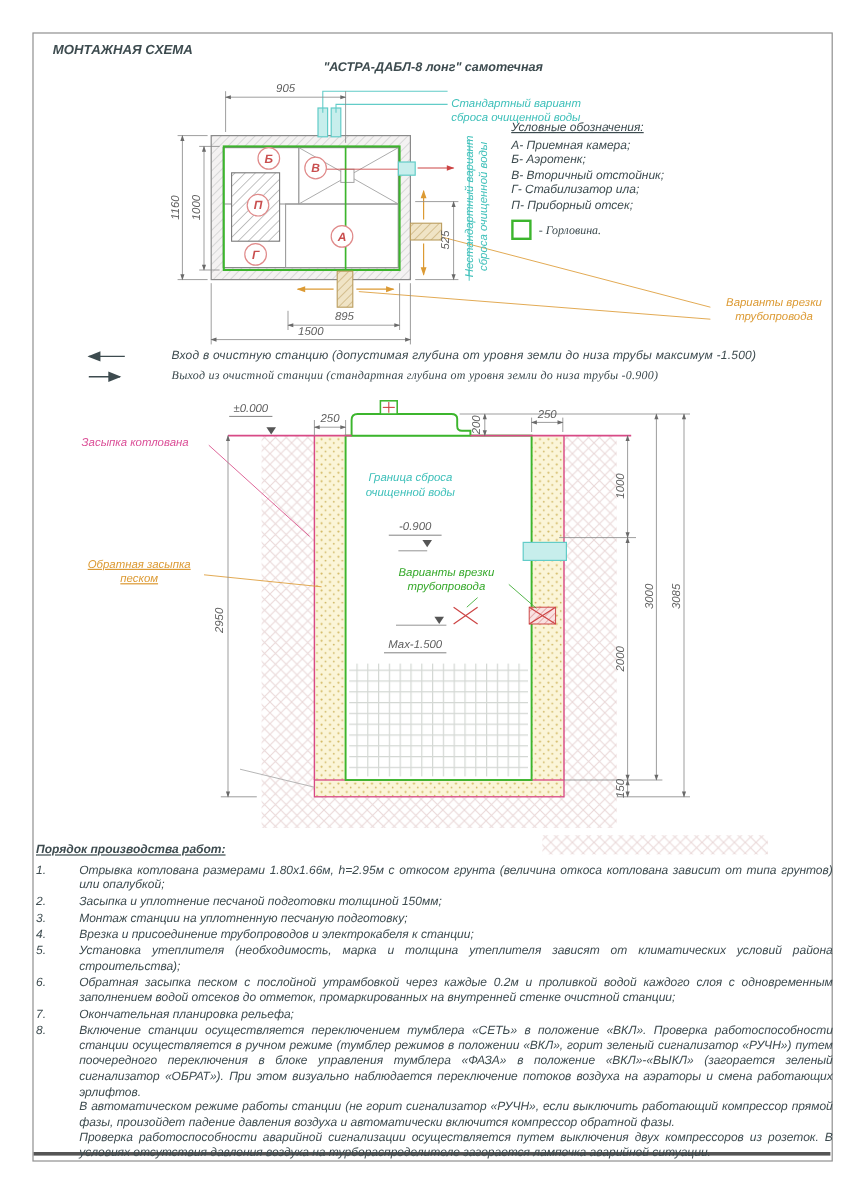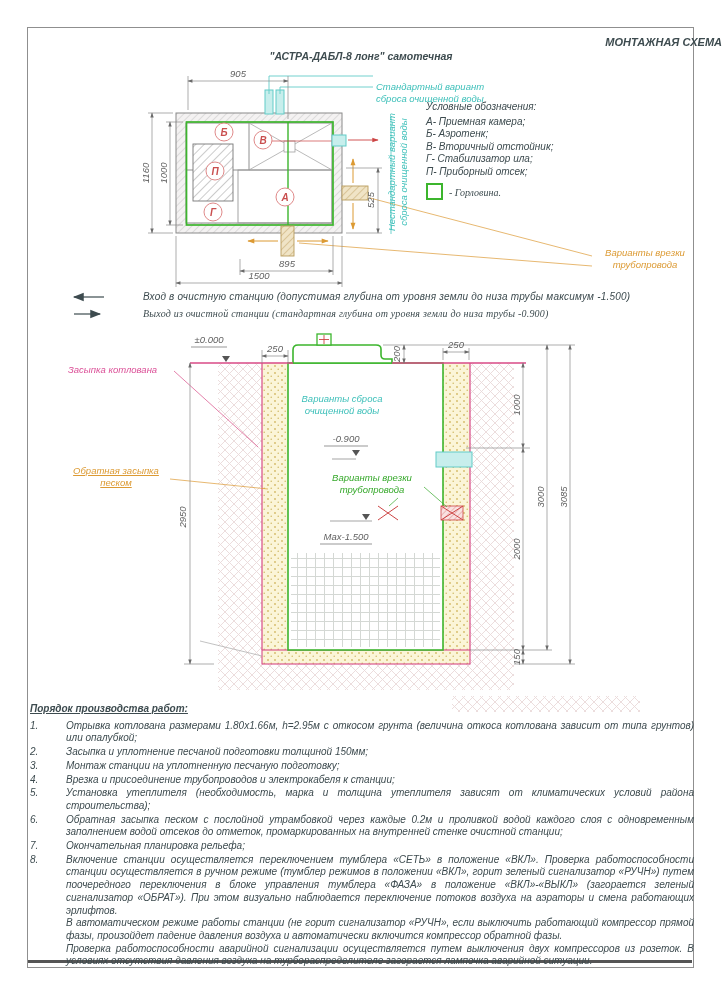--- a/index.html
+++ b/index.html
@@ -1,31 +1,31 @@
 <!DOCTYPE html>
 <html><head>
 <meta charset="utf-8">
 <style>
   html,body{margin:0;padding:0;background:#fff;}
   #page{position:relative;width:722px;height:999px;background:#fff;overflow:hidden;
         font-family:"Liberation Sans",sans-serif;}
   .frame{position:absolute;left:27px;top:27px;width:665px;height:939px;border:1px solid #8f8f8f;}
   .botline{position:absolute;left:28px;top:960px;width:664px;height:2.5px;background:#555;}
   svg{position:absolute;left:0;top:0;}
-  .t1{position:absolute;left:0;right:0;top:36px;text-align:right;
-      font:italic 700 11px "Liberation Sans",sans-serif;color:#3d4b4f;}
+  .t1{position:absolute;left:0;right:0;top:36px;text-align:left;
+      font:italic 700 11px "Liberation Sans",sans-serif;color:#3d4b4f;padding-left:44px;}
   .t2{position:absolute;left:0;right:0;top:50px;text-align:center;
       font:italic 700 10.5px "Liberation Sans",sans-serif;color:#3d4b4f;}
   .lbl{position:absolute;font:italic 9.5px/1.3 "Liberation Sans",sans-serif;white-space:pre-line;}
   .ctr{text-align:center;}
   .teal{color:#3fc0ba}.mag{color:#db4f97}.org{color:#dc9a33}.grn{color:#35a82a}.gry{color:#a8a8a8}
   .rot{transform:rotate(-90deg);}
   .legend{position:absolute;left:426px;top:101px;width:190px;color:#3d4b4f;
           font:italic 10px/12.6px "Liberation Sans",sans-serif;}
-  .legend .hd{margin-bottom:2px;}
+  .legend .hd{text-decoration:underline;margin-bottom:2px;}
   .legend .row{display:flex;align-items:flex-end;margin-top:4px;font-family:Liberation Serif, serif;}
   .legend .box{width:13px;height:13px;border:2px solid #3cb52d;margin-right:6px;flex:0 0 auto;}
   .note{position:absolute;left:112px;color:#3d4b4f;white-space:nowrap;letter-spacing:.2px;
         font:italic 10px "Liberation Sans",sans-serif;margin-left:31px;}
   .proc{position:absolute;left:30px;top:703px;width:664px;color:#3d4b4f;
         font:italic 10px/12.7px "Liberation Sans",sans-serif;}
   .proc .hd{font-weight:700;text-decoration:underline;margin-bottom:4px;}
   .proc .row{display:flex;margin-bottom:1px;}
   .proc .num{flex:0 0 36px;}
   .proc .txt{flex:1;text-align:justify;white-space:pre-line;}
@@ -273,21 +273,21 @@
       <span>- Горловина.</span>
     </div>
   </div>
 
   <div class="note" style="top:291px;">Вход в очистную станцию (допустимая глубина от уровня земли до низа трубы максимум -1.500)</div>
   <div class="note" style="top:308px;font-family:Liberation Serif, serif;">Выход из очистной станции (стандартная глубина от уровня земли до низа трубы -0.900)</div>
 
   <div class="lbl mag" style="left:68px;top:364px;width:110px;">Засыпка котлована</div>
   <div class="lbl org ctr" style="left:62px;top:465px;width:108px;text-decoration:underline;">Обратная засыпка
 песком</div>
-  <div class="lbl teal ctr" style="left:296px;top:393px;width:92px;">Варианты сброса
+  <div class="lbl teal ctr" style="left:296px;top:393px;width:92px;">Граница сброса
 очищенной воды</div>
   <div class="lbl grn ctr" style="left:316px;top:472px;width:112px;">Варианты врезки
 трубопровода</div>
 
   <div class="proc">
     <div class="hd">Порядок производства работ:</div>
     <div class="row">
       <span class="num">1.</span>
       <span class="txt">Отрывка котлована размерами 1.80х1.66м, h=2.95м с откосом грунта (величина откоса котлована зависит от типа грунтов) или опалубкой;</span>
     </div>

